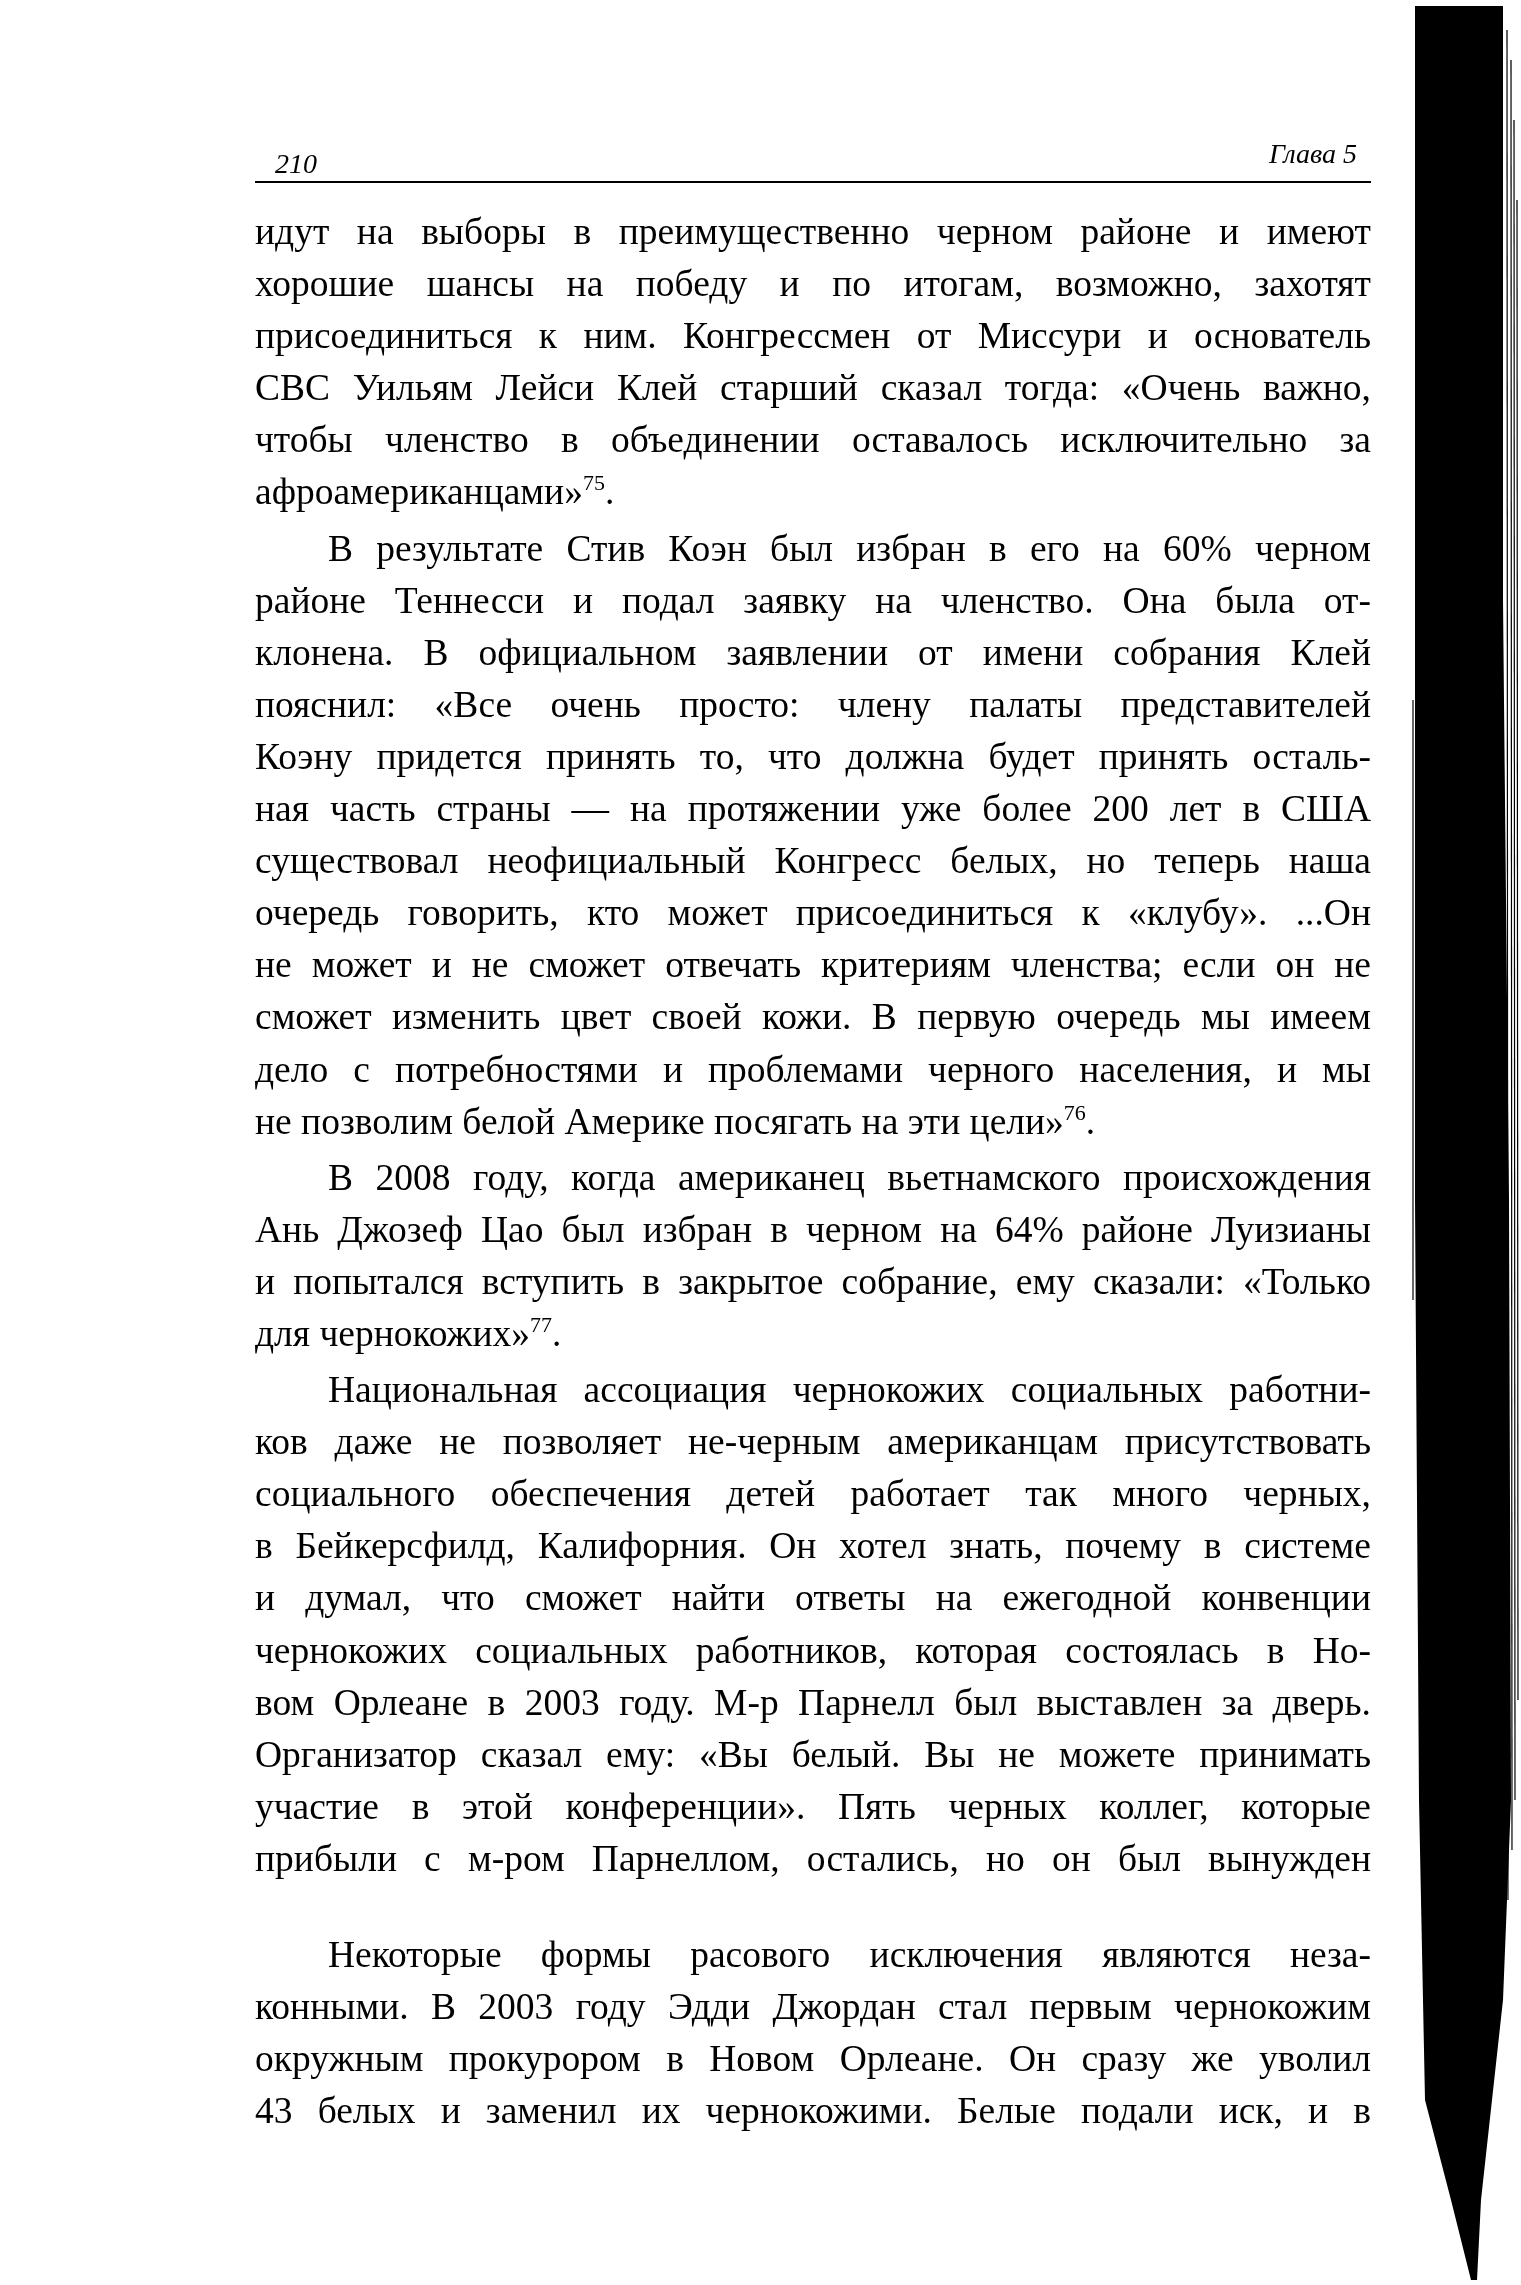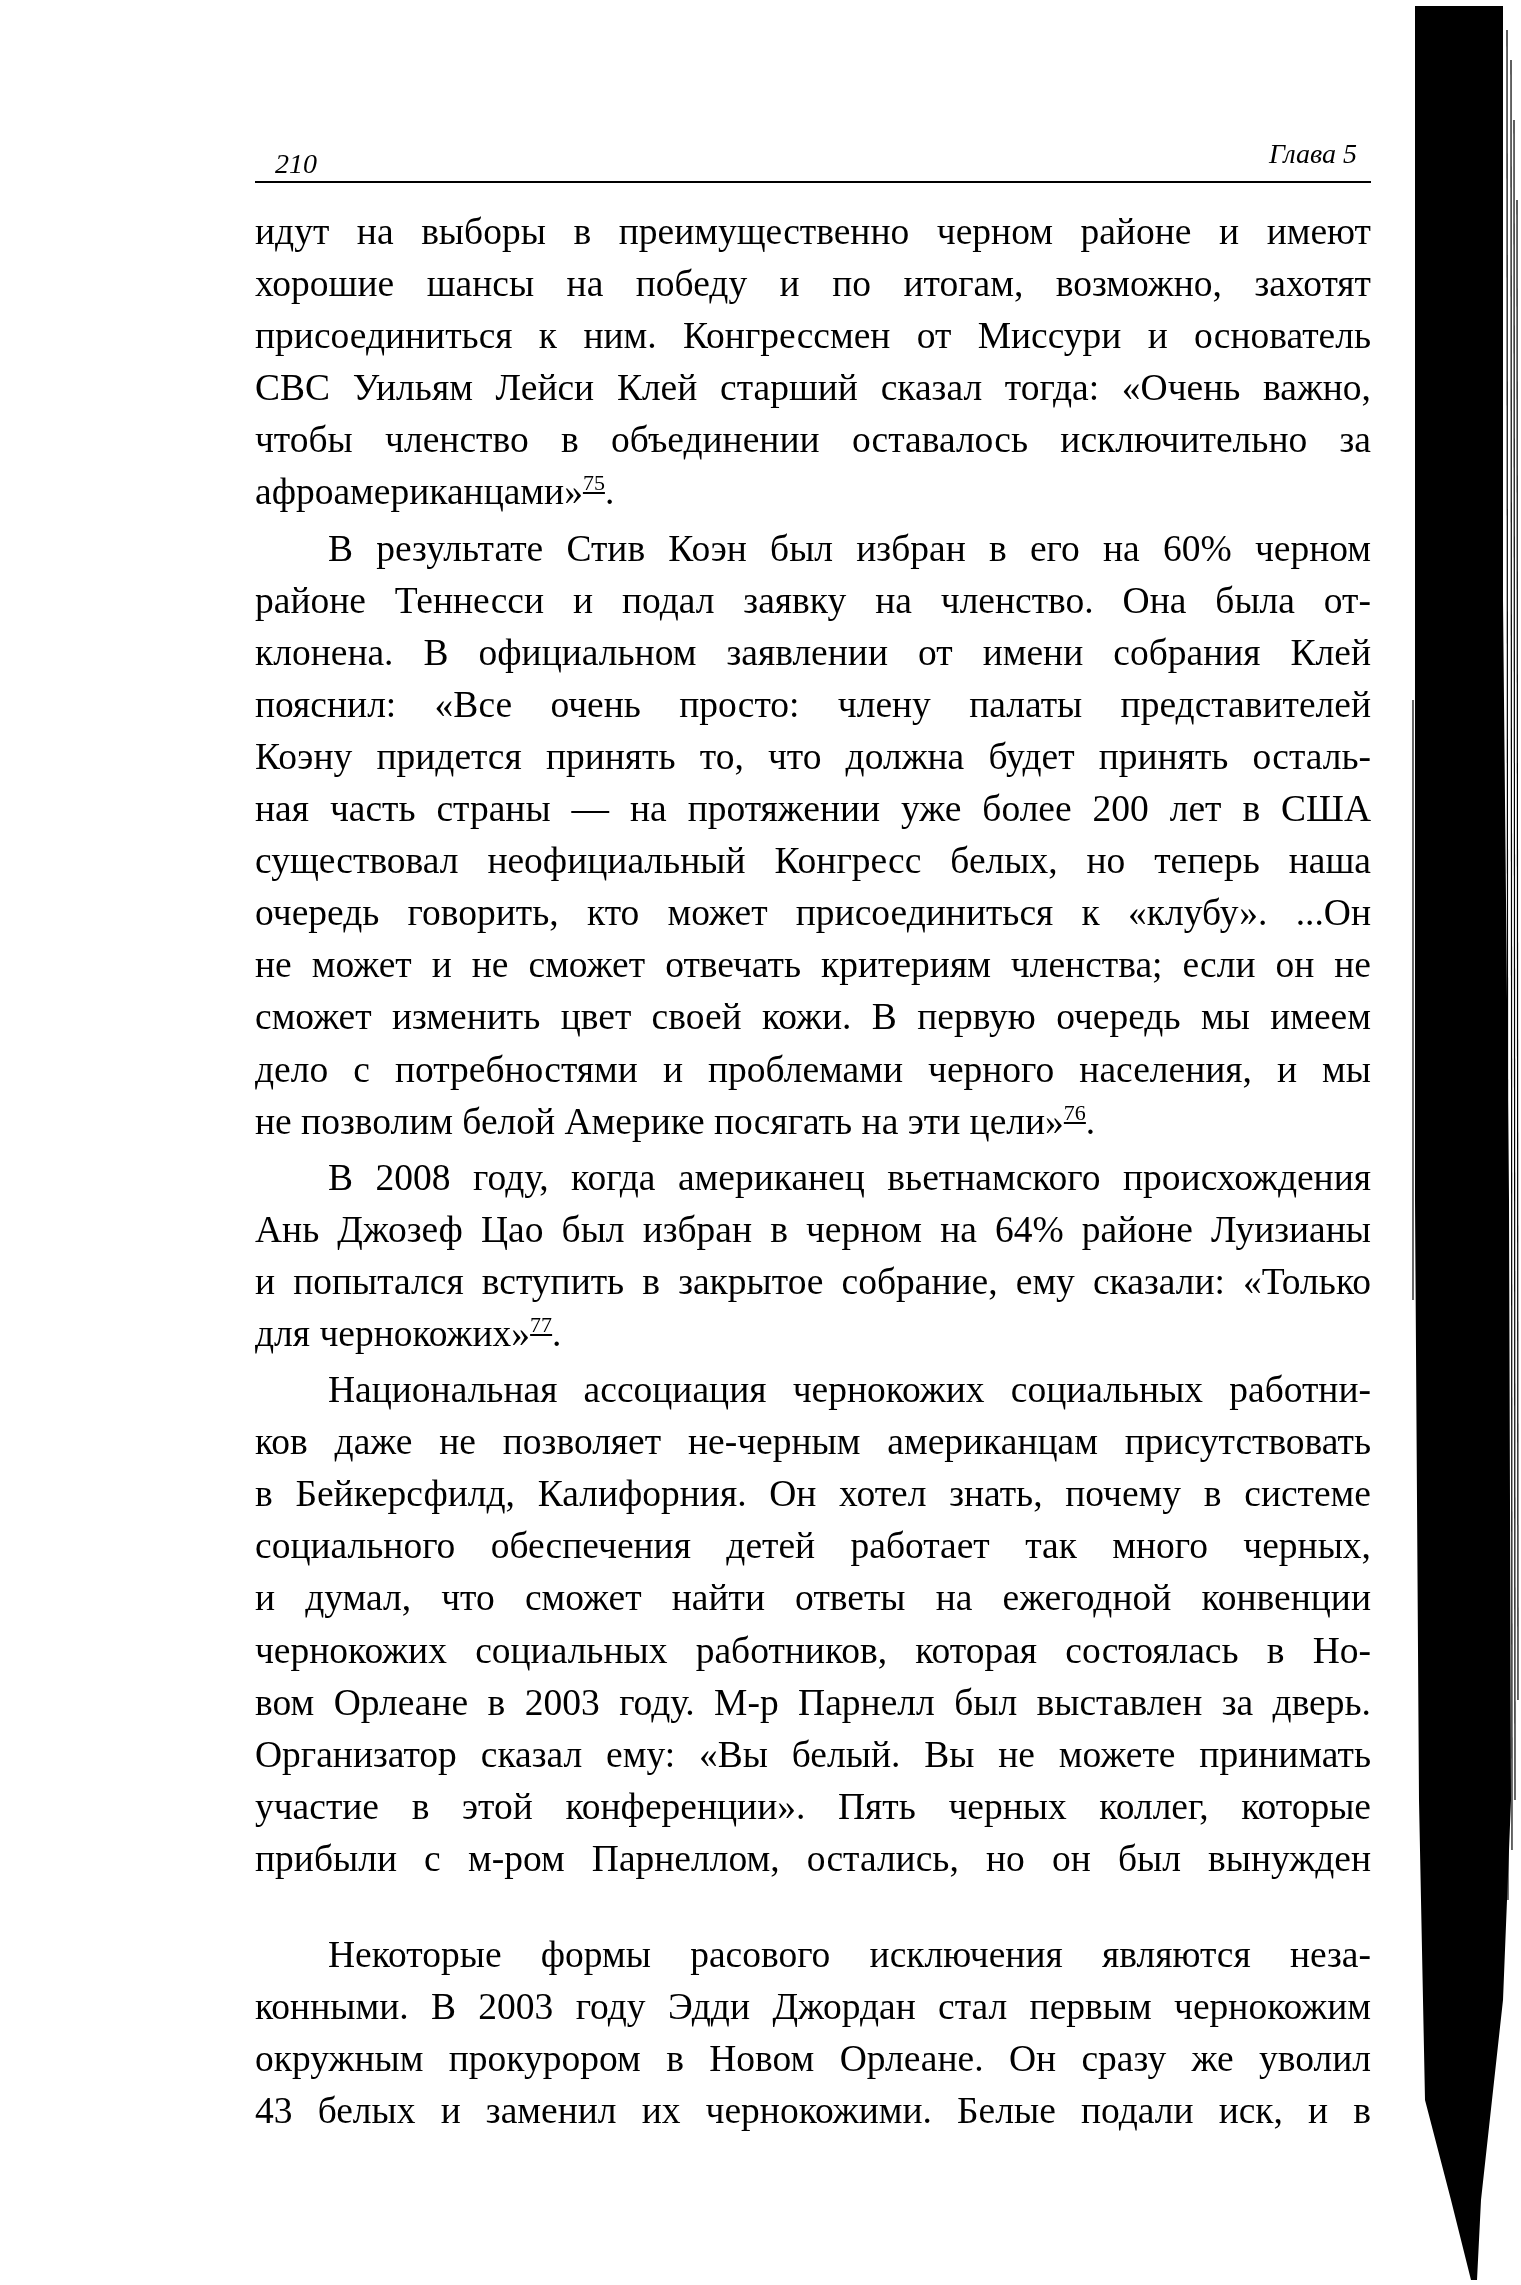--- a/index.html
+++ b/index.html
@@ -61,21 +61,20 @@
     hyphens: manual;
   }
   .body-text p {
     margin: 0 0 4px 0;
     text-indent: 0;
   }
   .body-text sup {
     font-size: 22px;
     line-height: 0;
     vertical-align: 14px;
-    text-decoration: underline;
   }
   .line {
     display: block;
     text-align: justify;
     text-align-last: justify;
     white-space: nowrap;
     height: 52.1px;
   }
   .line.last {
     text-align-last: left;
@@ -122,22 +121,22 @@
       </p>
       <p>
         <span class="line" style="text-indent: 73px;"><span>В 2008 году, когда американец вьетнамского происхождения</span></span>
         <span class="line"><span>Ань Джозеф Цао был избран в черном на 64% районе Луизианы</span></span>
         <span class="line"><span>и попытался вступить в закрытое собрание, ему сказали: «Только</span></span>
         <span class="line last"><span>для чернокожих»</span><sup>77</sup><span>.</span></span>
       </p>
       <p>
         <span class="line" style="text-indent: 73px;"><span>Национальная ассоциация чернокожих социальных работни-</span></span>
         <span class="line"><span>ков даже не позволяет не-черным американцам присутствовать</span></span>
+        <span class="line"><span>социального обеспечения детей работает так много черных,</span></span>
         <span class="line"><span>в Бейкерсфилд, Калифорния. Он хотел знать, почему в системе</span></span>
-        <span class="line"><span>социального обеспечения детей работает так много черных,</span></span>
         <span class="line"><span>и думал, что сможет найти ответы на ежегодной конвенции</span></span>
         <span class="line"><span>чернокожих социальных работников, которая состоялась в Но-</span></span>
         <span class="line"><span>вом Орлеане в 2003 году. М-р Парнелл был выставлен за дверь.</span></span>
         <span class="line"><span>Организатор сказал ему: «Вы белый. Вы не можете принимать</span></span>
         <span class="line"><span>участие в этой конференции». Пять черных коллег, которые</span></span>
         <span class="line"><span>прибыли с м-ром Парнеллом, остались, но он был вынужден</span></span>
       </p>
       <p>
         <span class="line" style="text-indent: 73px; margin-top: 44px;"><span>Некоторые формы расового исключения являются неза-</span></span>
         <span class="line"><span>конными. В 2003 году Эдди Джордан стал первым чернокожим</span></span>

